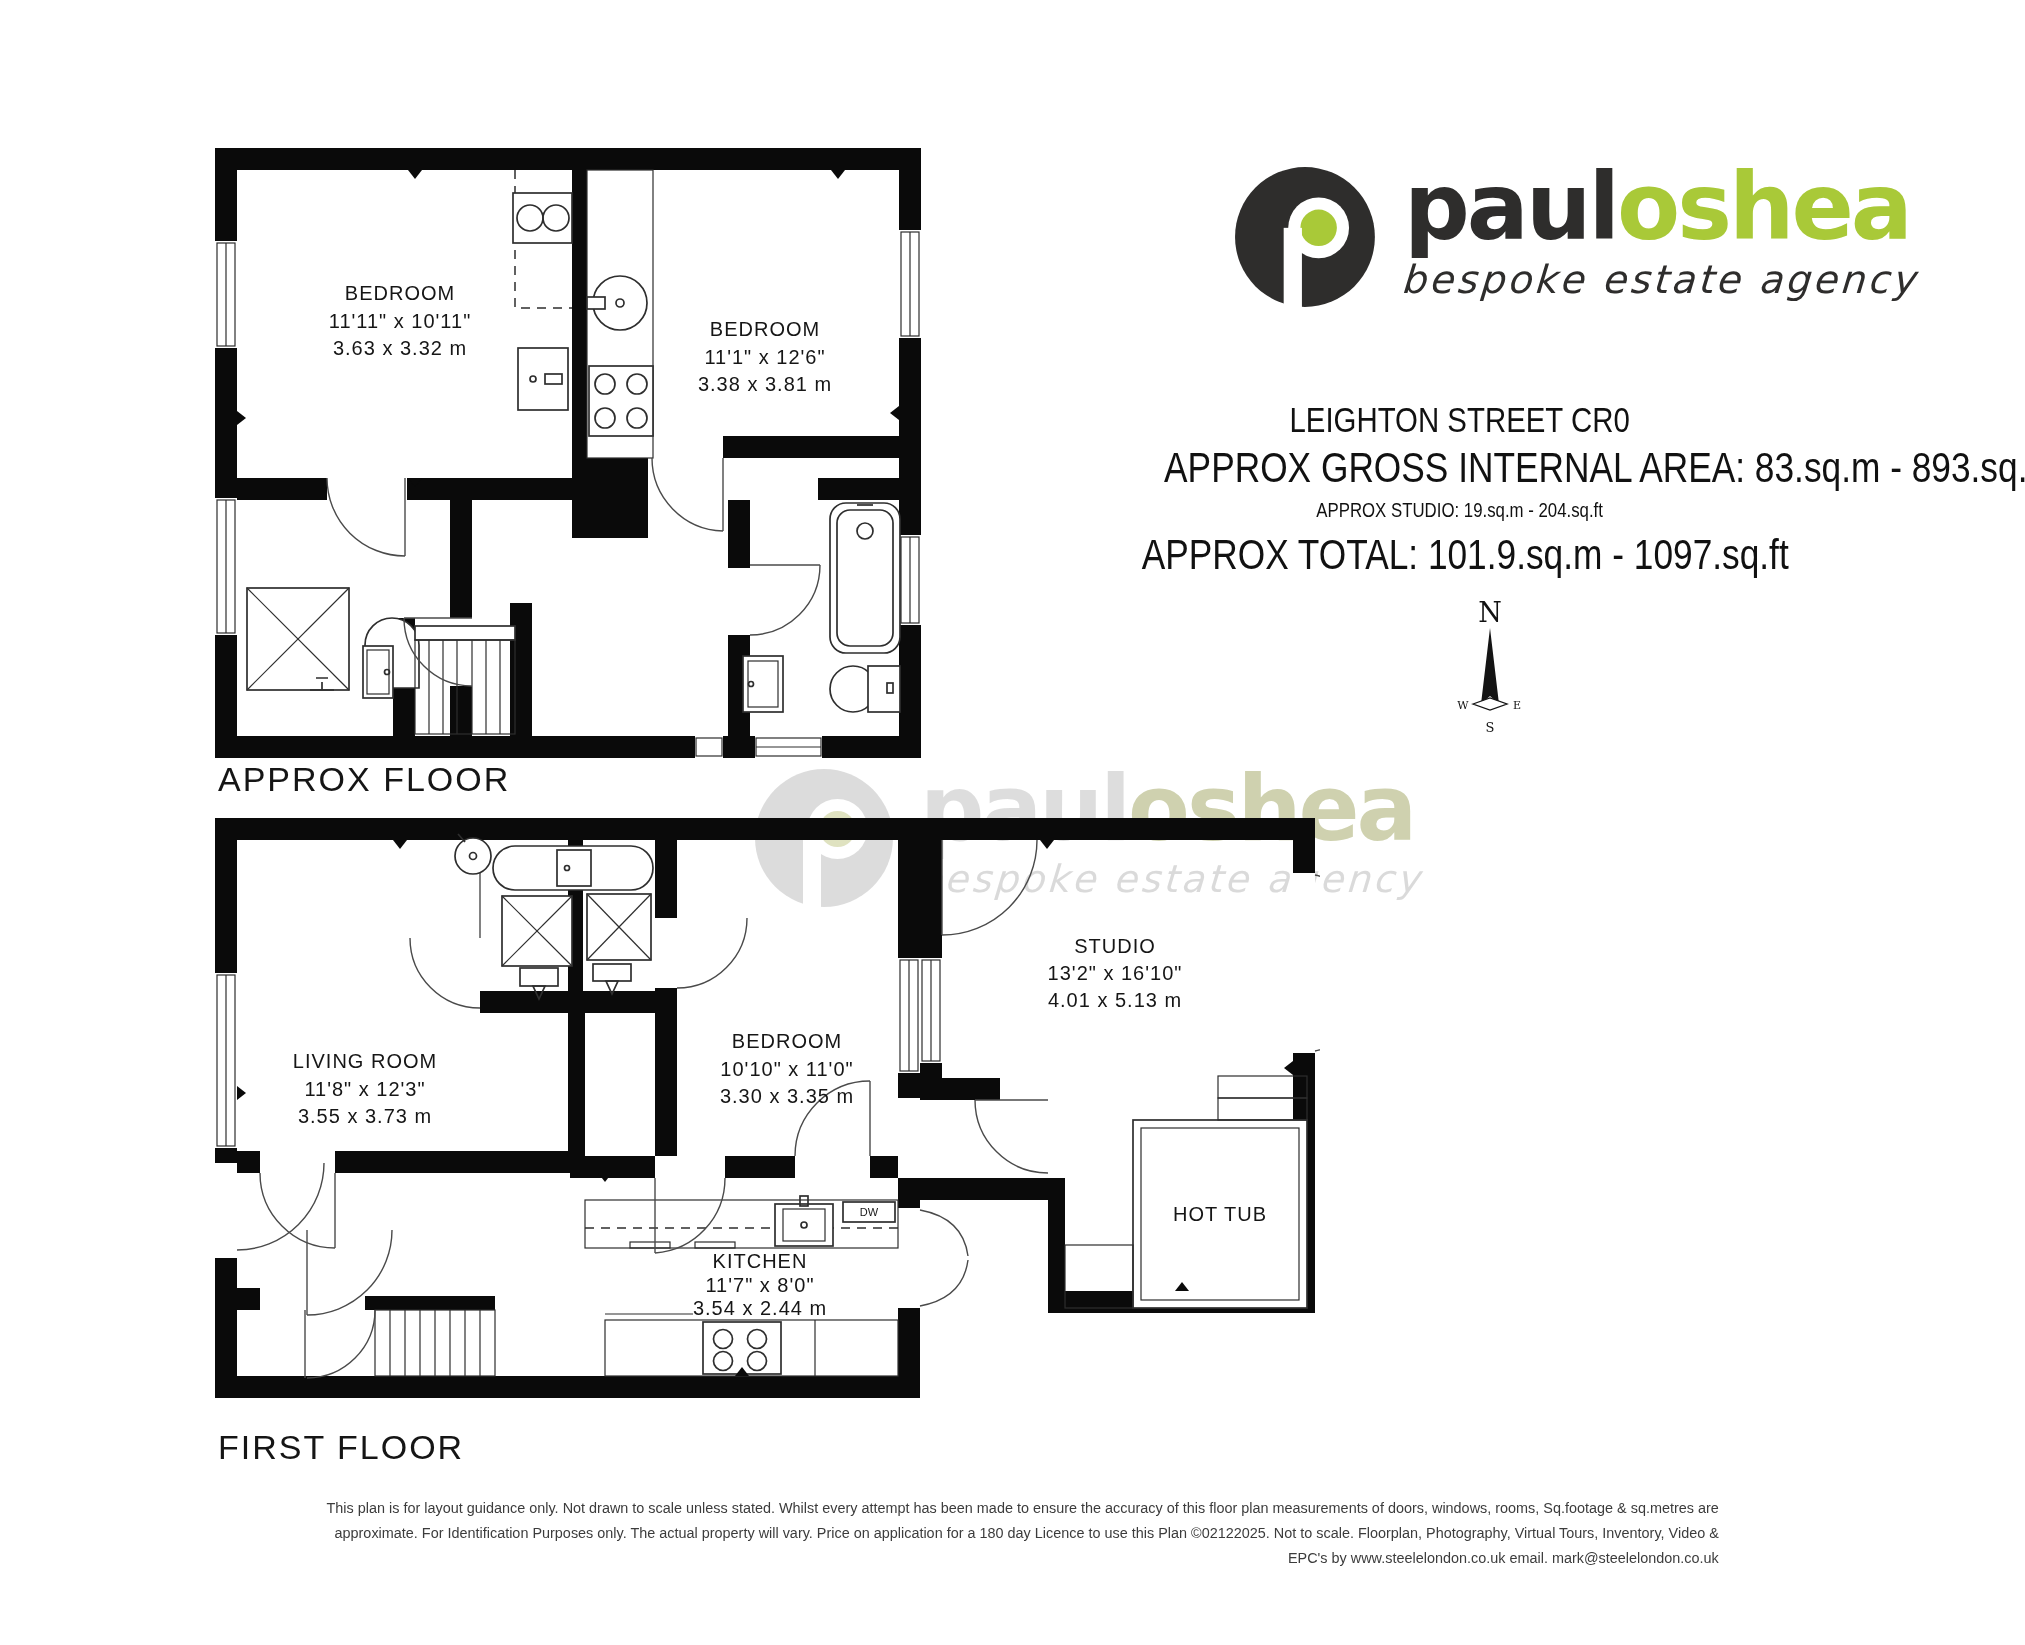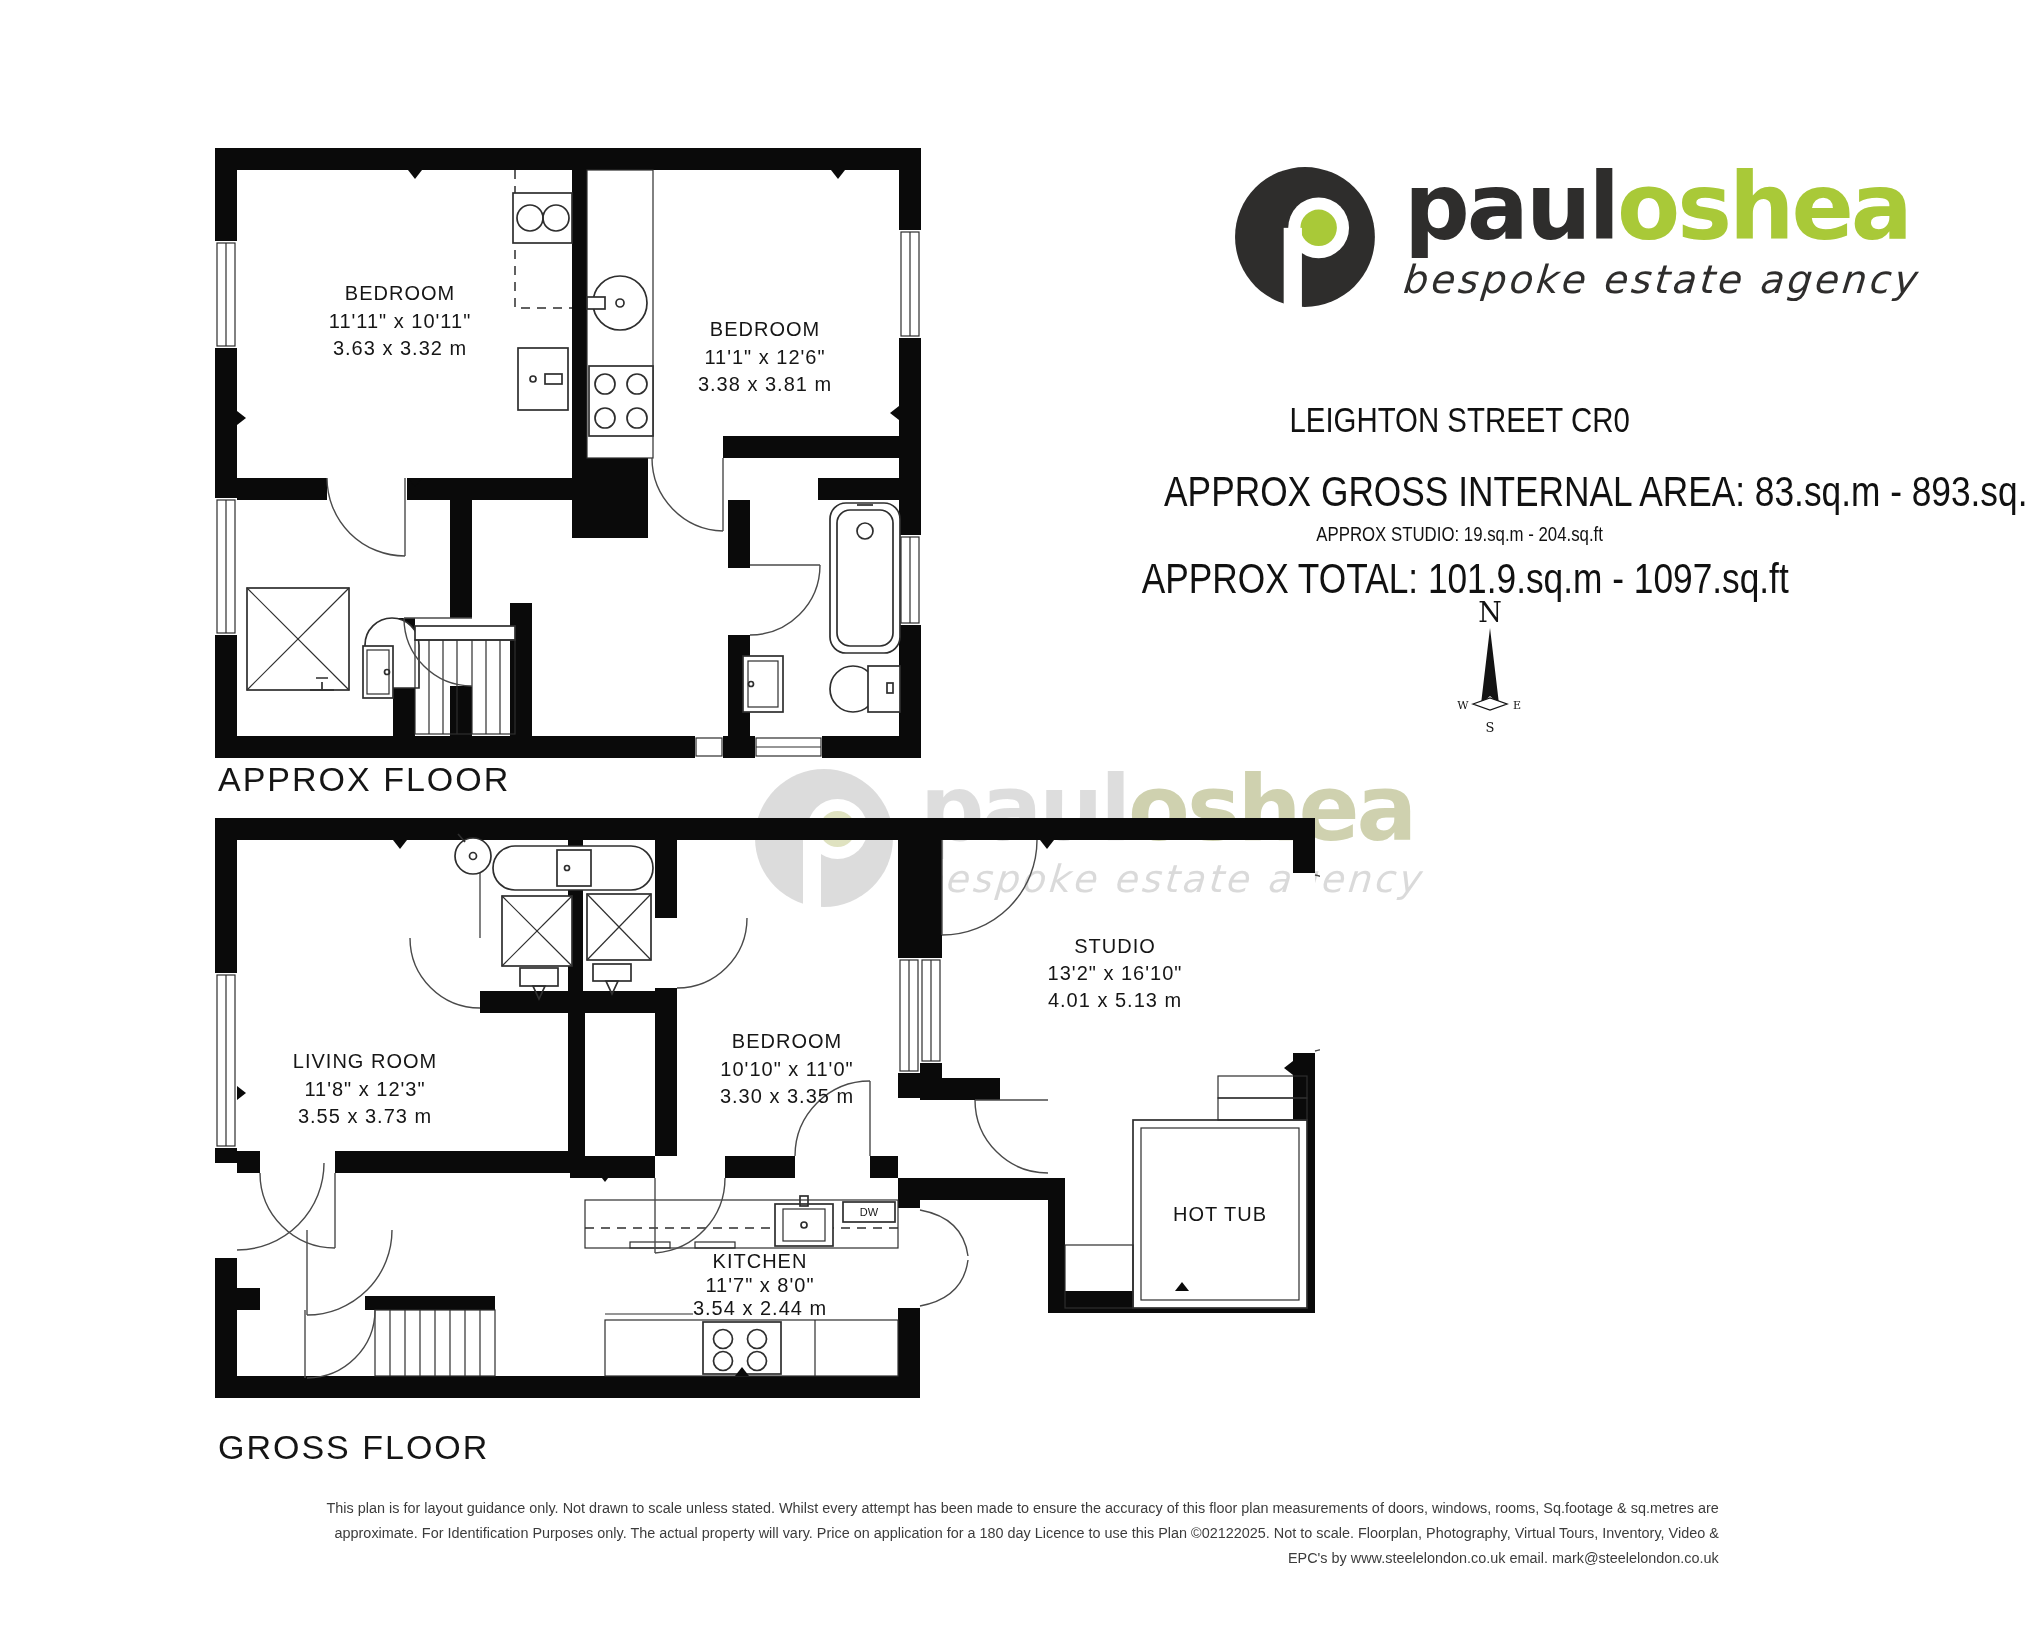--- a/index.html
+++ b/index.html
@@ -11,21 +11,21 @@
   .logo-textcol{margin-left:20px;}
   .logo-word{font-size:92px;font-weight:bold;letter-spacing:-3px;line-height:1.05;
              font-family:"DejaVu Sans",sans-serif;}
   .logo-word .w-dark{color:#2e2d2c;}
   .logo-word .w-green{color:#a9c938;}
   .logo-tagline{font-size:39px;font-style:italic;letter-spacing:3px;color:#2e2d2c;margin-top:0px;
                 font-family:"DejaVu Sans",sans-serif;transform:skewX(-6deg);}
   
   .header{position:absolute;left:1080px;top:400px;width:760px;text-align:center;z-index:3;}
   .cond{display:inline-block;transform:scaleX(.84);transform-origin:center;white-space:nowrap;}
-  .h-address{font-size:35px;margin-bottom:28px;}
+  .h-address{font-size:35px;margin-bottom:4px;}
   .h-gross{font-size:42px;margin-bottom:7px;}
   .h-studio{font-size:20px;margin-bottom:9px;}
   .h-total{font-size:42px;}
   
   .floor-label{position:absolute;font-size:34px;letter-spacing:2px;color:#151515;z-index:3;}
   .fl-first{left:218px;top:760px;}
   .fl-ground{left:218px;top:1428px;}
   
   .plan{position:absolute;z-index:2;}
   .plan text{font-family:"Liberation Sans",sans-serif;fill:#161616;}
@@ -365,17 +365,17 @@
       <text class="room-dim" x="900" y="162" text-anchor="middle">13'2" x 16'10"</text>
       <text class="room-dim" x="900" y="189" text-anchor="middle">4.01 x 5.13 m</text>
       <text class="room-name" x="545" y="450" text-anchor="middle">KITCHEN</text>
       <text class="room-dim" x="545" y="474" text-anchor="middle">11'7" x 8'0"</text>
       <text class="room-dim" x="545" y="497" text-anchor="middle">3.54 x 2.44 m</text>
       <text class="room-name" x="1005" y="403" text-anchor="middle">HOT TUB</text>
     </g>
   </svg>
 
   <div class="floor-label fl-first">APPROX FLOOR</div>
-  <div class="floor-label fl-ground">GROSS FLOOR</div>
+  <div class="floor-label fl-ground">FIRST FLOOR</div>
 
   <div class="footer"><span class="cond" style="transform:scaleX(.93);max-width:1600px;white-space:normal;">This plan is for layout guidance only. Not drawn to scale unless stated. Whilst every attempt has been made to ensure the accuracy of this floor plan measurements of doors, windows, rooms, Sq.footage &amp; sq.metres are approximate. For Identification Purposes only. The actual property will vary. Price on application for a 180 day Licence to use this Plan ©02122025. Not to scale. Floorplan, Photography, Virtual Tours, Inventory, Video &amp; EPC's by www.steelelondon.co.uk email. mark@steelelondon.co.uk</span></div>
 
 </div>
 
 </body></html>

